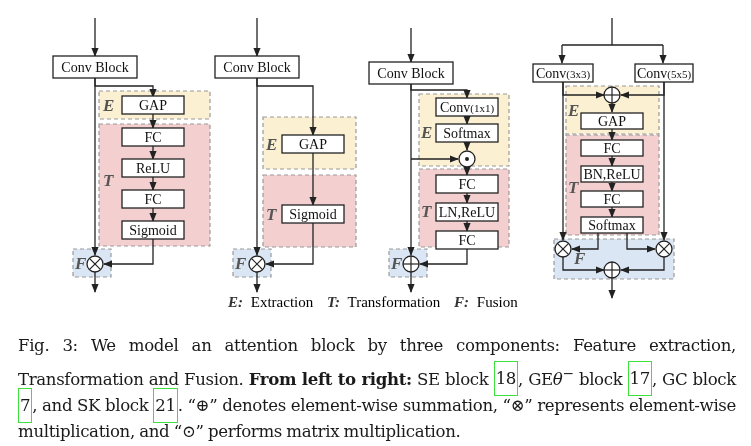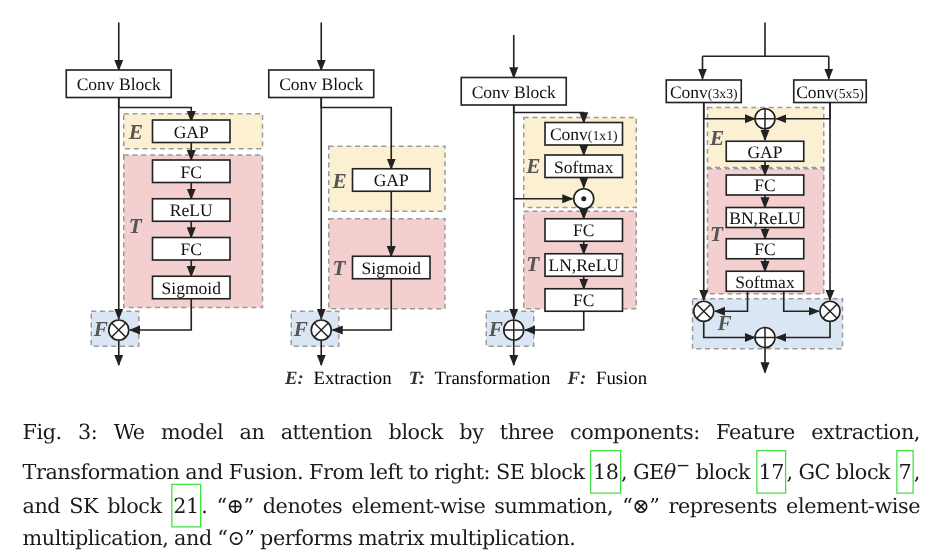--- a/index.html
+++ b/index.html
@@ -1,20 +1,20 @@
 <!DOCTYPE html>
 <html><head>
 <meta charset="utf-8">
 <style>
   html, body { margin:0; padding:0; background:#ffffff; }
   body { width:751px; height:446px; position:relative; overflow:hidden; font-family:"Liberation Serif","DejaVu Serif",serif; color:#111; }
   #fig { position:absolute; left:0; top:0; width:751px; height:320px; }
   #fig text { font-family:"Liberation Serif","DejaVu Serif",serif; }
   .caption { position:absolute; left:18px; top:333px; width:718px; font-size:16.6px; line-height:26.5px; text-align:justify; font-family:"DejaVu Serif","Liberation Serif",serif; letter-spacing:-0.35px; word-spacing:-0.5px; color:#1a1a1a; }
-  .caption b { font-weight:normal; }
+  .caption b { font-weight:bold; }
   .cite { border:1.3px solid #3ee03e; padding:7px 1px; }
 </style>
 </head>
 <body>
 
 <svg id="fig" viewBox="0 0 751 320" xmlns="http://www.w3.org/2000/svg">
   <defs>
     <marker id="arr" viewBox="0 0 10 10" refX="9" refY="5" markerWidth="7" markerHeight="7" orient="auto-start-reverse">
       <path d="M0,1 L10,5 L0,9 z" fill="#222"></path>
     </marker>

